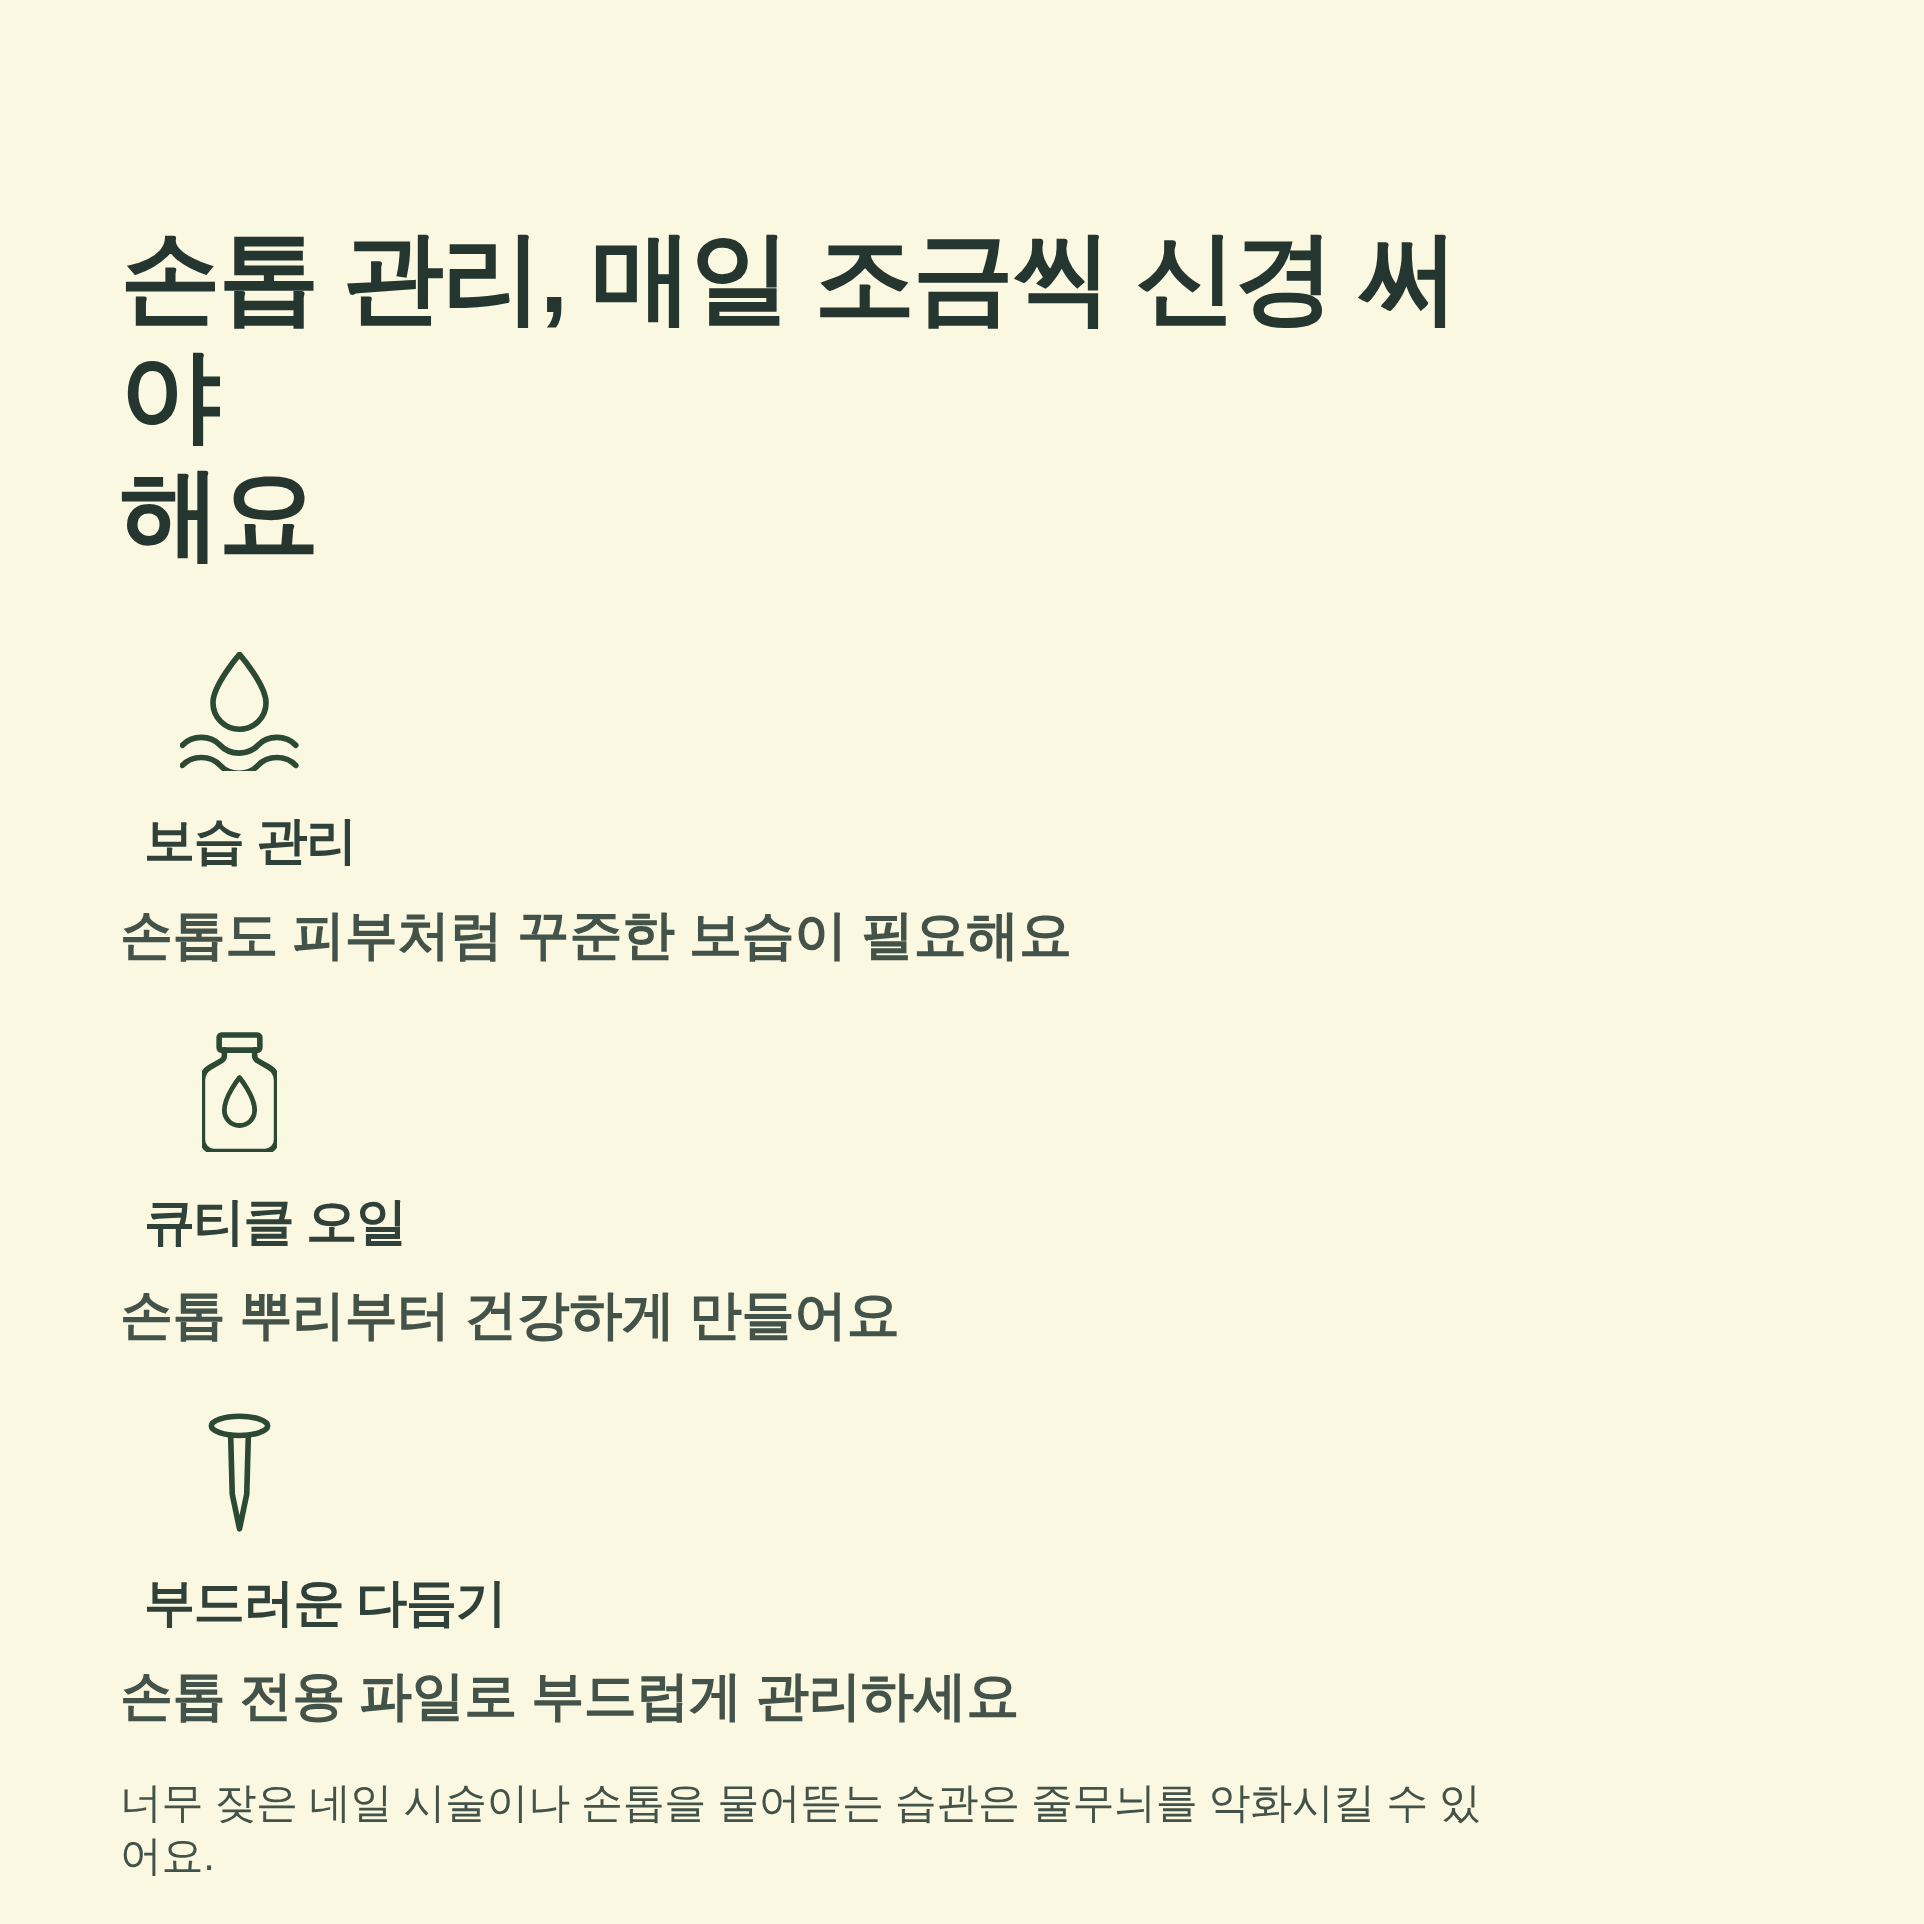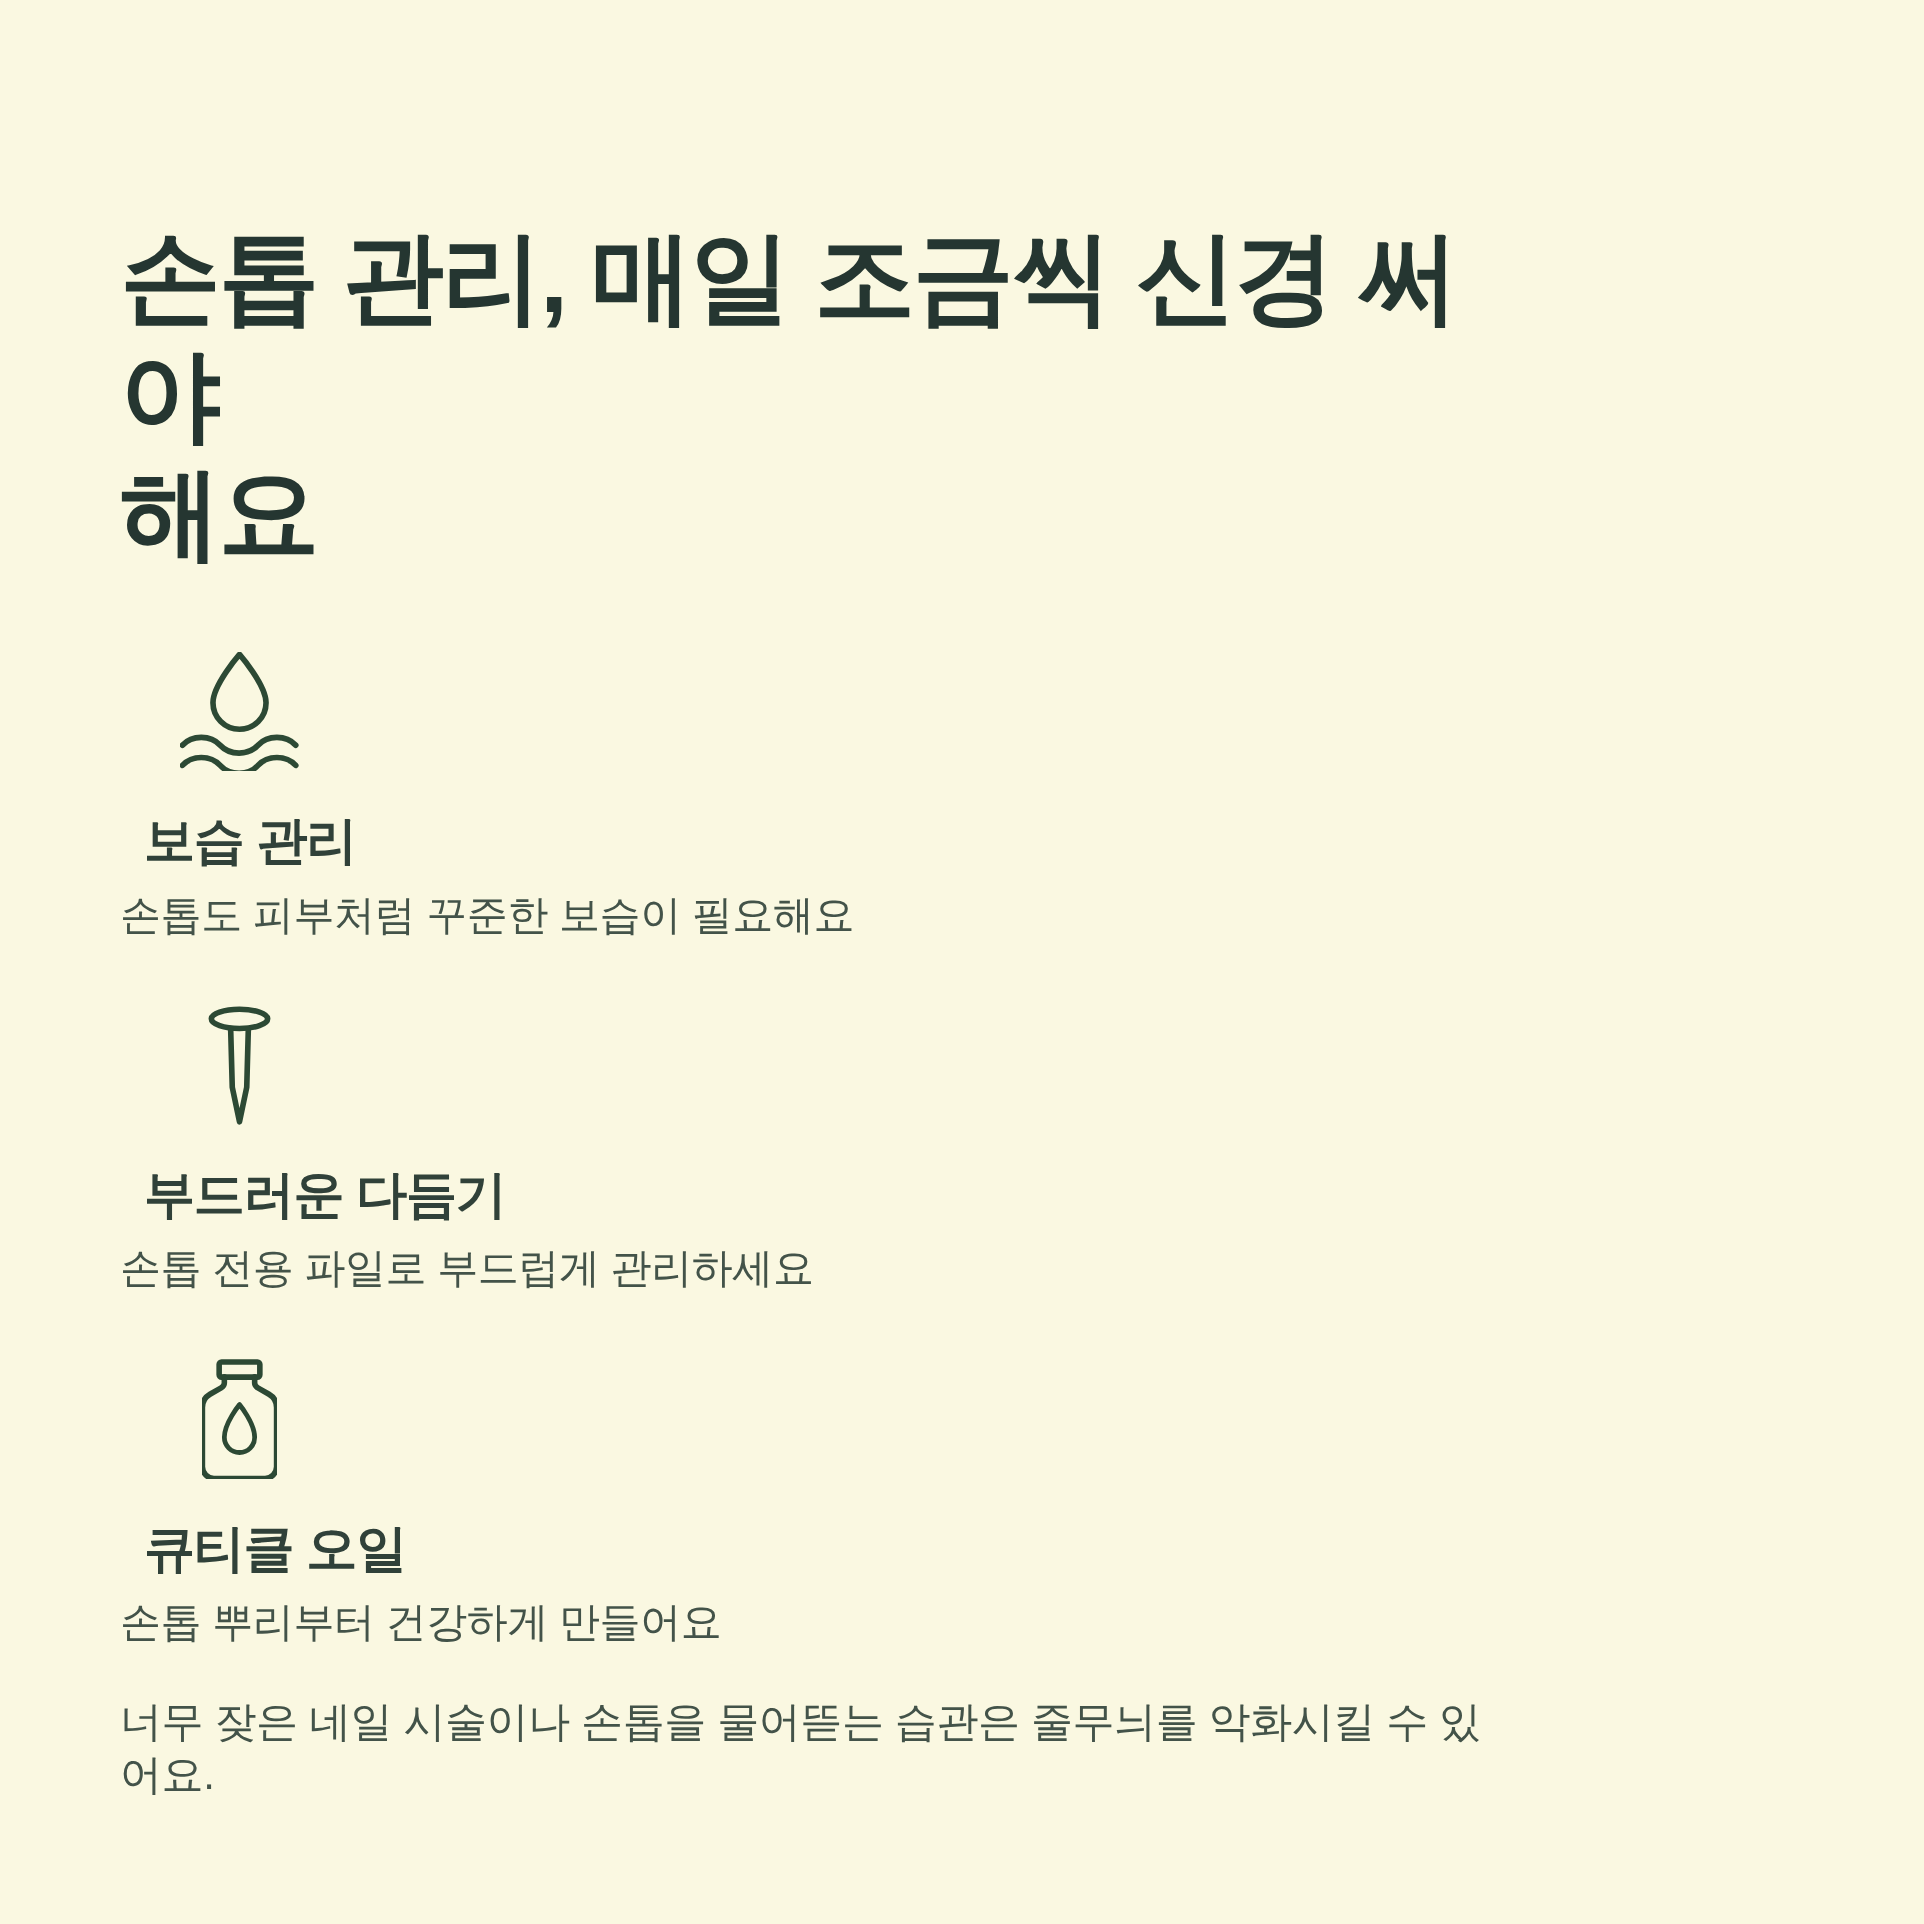--- a/index.html
+++ b/index.html
@@ -44,23 +44,23 @@
   .section-heading {
     margin-top: 37px;
     font-size: 51px;
     font-weight: 700;
     letter-spacing: -1.2px;
     line-height: 1.3;
     color: var(--heading-color, #304139);
     margin-left: 24px;
   }
   .section-desc {
-    margin-top: 15px;
-    font-size: 41px;
-    font-weight: 400;
+    margin-top: 27px;
+    font-size: 53px;
+    font-weight: 700;
     letter-spacing: -0.4px;
     line-height: 1.25;
     color: var(--body-color, #435349);
   }
   .footnote {
     margin-top: 48px;
     font-size: 42px;
     font-weight: 400;
     letter-spacing: -0.4px;
     line-height: 1.25;
@@ -82,37 +82,37 @@
         <path d="M3 116 c12 -13 35 -13 47 0 s35 13 47 0 s35 -13 47 0"></path>
         <path d="M3 141 c12 -13 35 -13 47 0 s35 13 47 0 s35 -13 47 0"></path>
       </svg>
     </div>
     <div class="section-heading">보습 관리</div>
     <div class="section-desc">손톱도 피부처럼 꾸준한 보습이 필요해요</div>
   </div>
 
   <div class="section">
     <div class="icon-wrap">
-      <svg width="63" height="119" viewBox="0 0 78 148" fill="none" stroke="currentColor" stroke-width="7" stroke-linecap="round" stroke-linejoin="round">
-        <ellipse cx="39" cy="16" rx="35" ry="12"></ellipse>
-        <path d="M28 28 L30 101 L39 144 L48 101 L50 28"></path>
-      </svg>
-    </div>
-    <div class="section-heading">부드러운 다듬기</div>
-    <div class="section-desc">손톱 전용 파일로 부드럽게 관리하세요</div>
-  </div>
-
-  <div class="section">
-    <div class="icon-wrap">
       <svg width="75" height="120" viewBox="0 0 94 150" fill="none" stroke="currentColor" stroke-width="7" stroke-linecap="round" stroke-linejoin="round">
         <rect x="21.5" y="3.5" width="51" height="19" rx="3"></rect>
         <path d="M28 22 L28 30 C28 32.5 26.5 34.5 24 36 L10 44 C4 47.5 0.5 53.5 0.5 60.5 L0.5 135 C0.5 143 7 149.5 15 149.5 L79 149.5 C87 149.5 93.5 143 93.5 135 L93.5 60.5 C93.5 53.5 90 47.5 84 44 L70 36 C67.5 34.5 66 32.5 66 30 L66 22"></path>
         <path d="M47 57 C47 57 28 80 28 98 C28 108.5 36.5 117 47 117 C57.5 117 66 108.5 66 98 C66 80 47 57 47 57 Z" stroke-width="6"></path>
       </svg>
     </div>
     <div class="section-heading">큐티클 오일</div>
     <div class="section-desc">손톱 뿌리부터 건강하게 만들어요</div>
   </div>
 
+  <div class="section">
+    <div class="icon-wrap">
+      <svg width="63" height="119" viewBox="0 0 78 148" fill="none" stroke="currentColor" stroke-width="7" stroke-linecap="round" stroke-linejoin="round">
+        <ellipse cx="39" cy="16" rx="35" ry="12"></ellipse>
+        <path d="M28 28 L30 101 L39 144 L48 101 L50 28"></path>
+      </svg>
+    </div>
+    <div class="section-heading">부드러운 다듬기</div>
+    <div class="section-desc">손톱 전용 파일로 부드럽게 관리하세요</div>
+  </div>
+
   <div class="footnote">너무 잦은 네일 시술이나 손톱을 물어뜯는 습관은 줄무늬를 악화시킬 수 있어요.</div>
 
 </div>
 
 
 </body></html>

